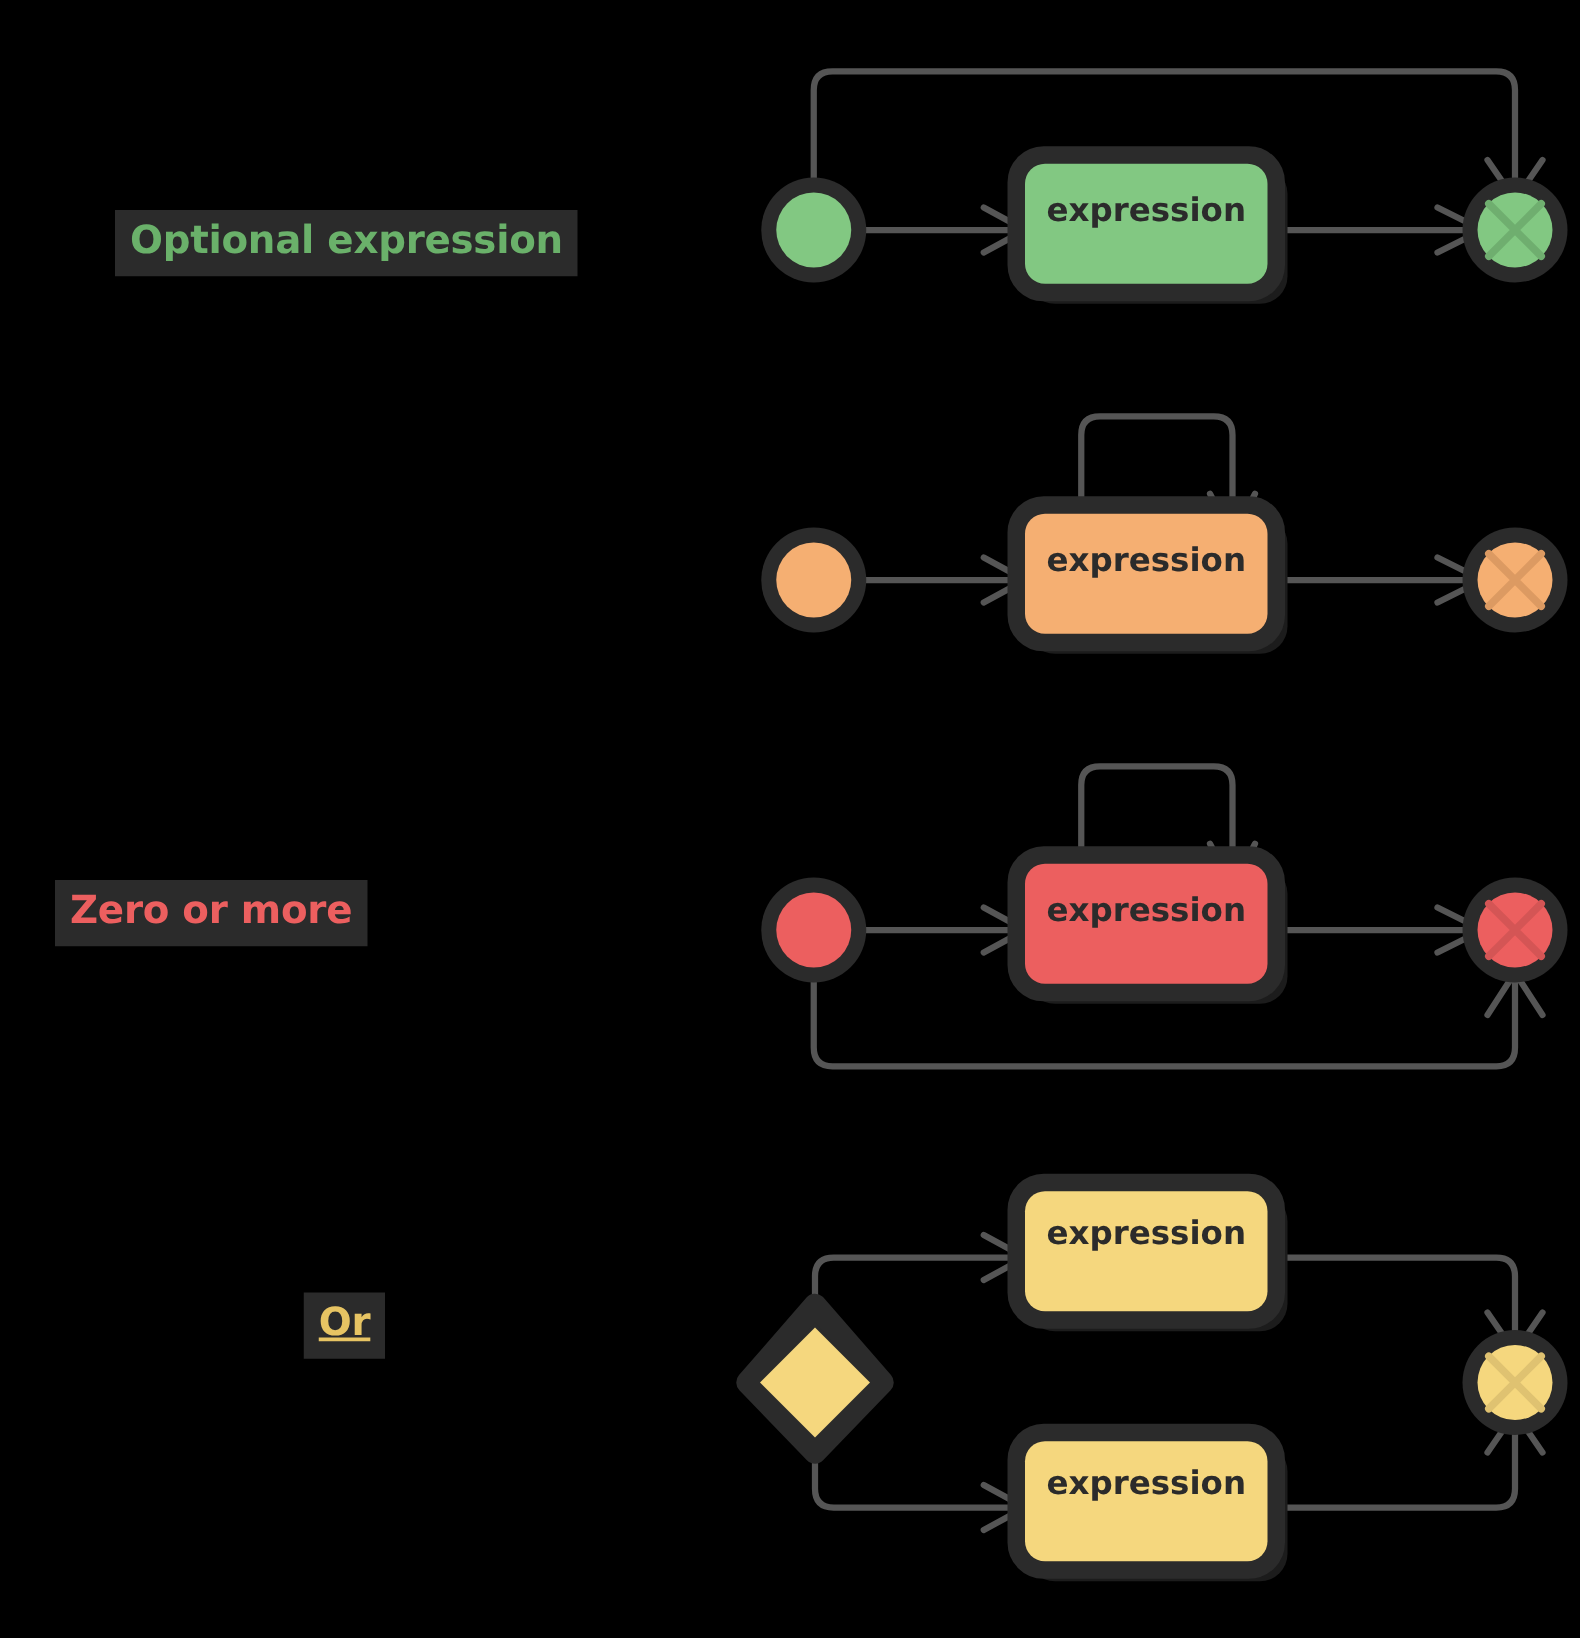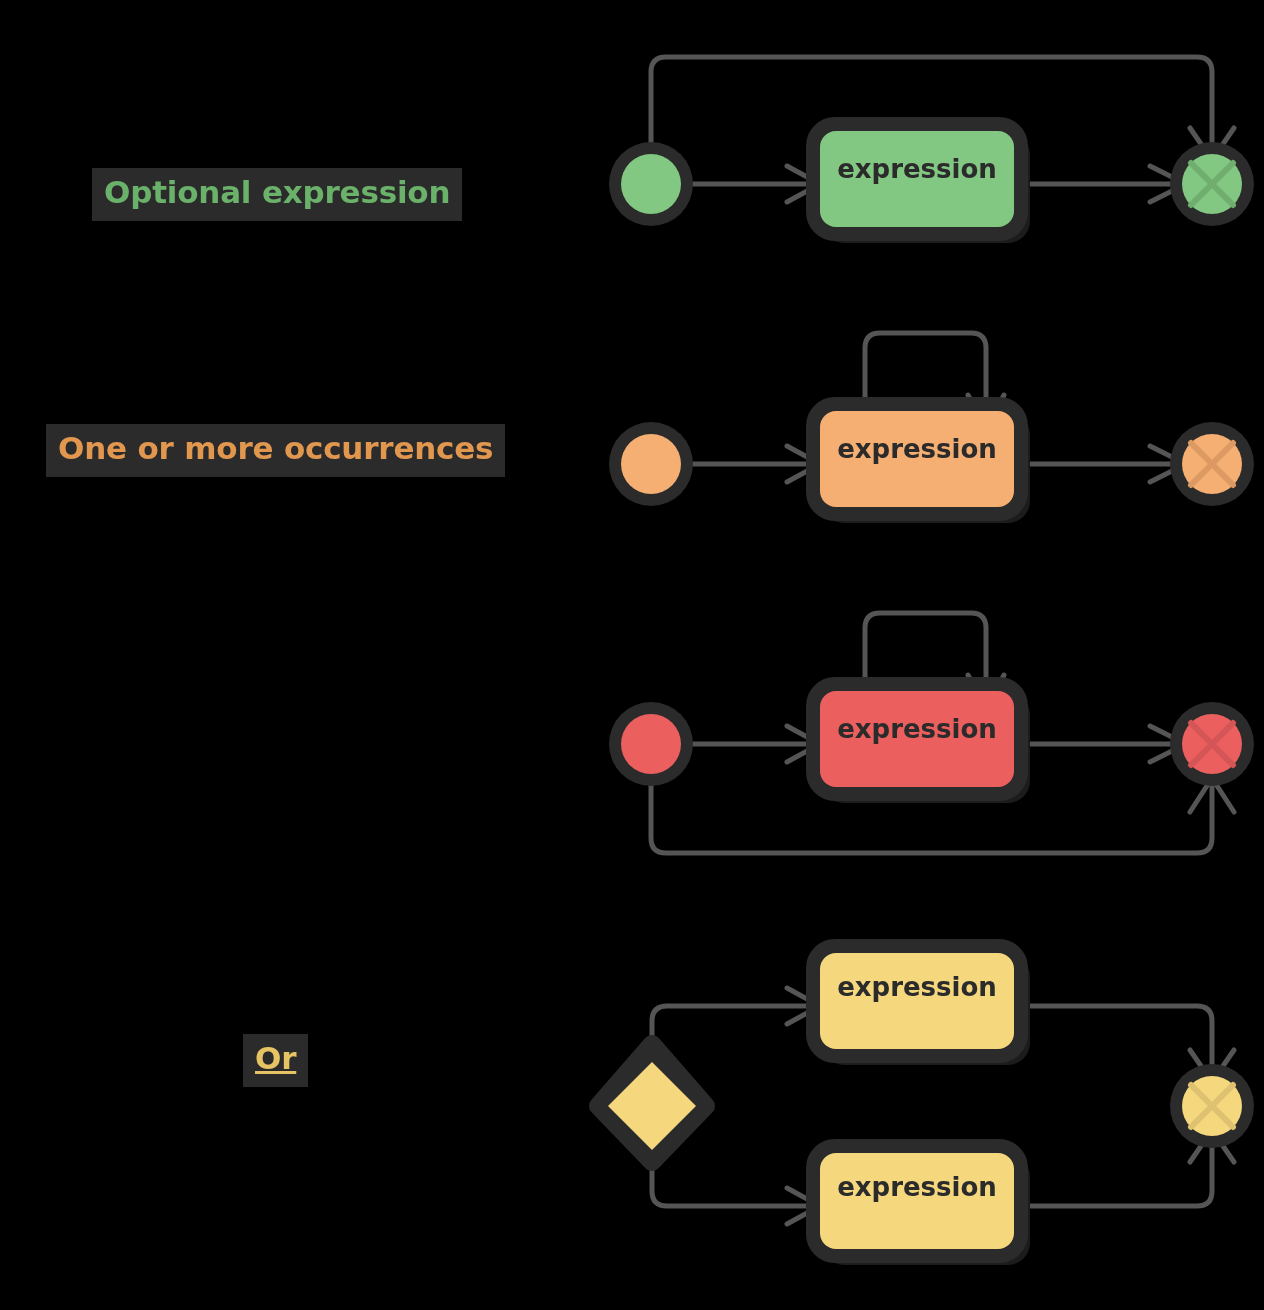--- a/index.html
+++ b/index.html
@@ -53,22 +53,22 @@
     dominant-baseline: middle;
   }
 </style>
 </head>
 <body>
 
 <div class="canvas">
 
   <div class="label label-green label-row-1">Optional expression</div>
 
-  <div class="label label-orange label-row-2">One or more occurrences</div>
 
+  <div class="label label-red label-row-3a">Zero or more</div>
 
 
   <div class="label label-yellow label-row-4">Or</div>
 
   <svg class="diagram" width="1264" height="1310" viewBox="0 0 1264 1310">
     <defs>
       
     </defs>
 
     <g>

